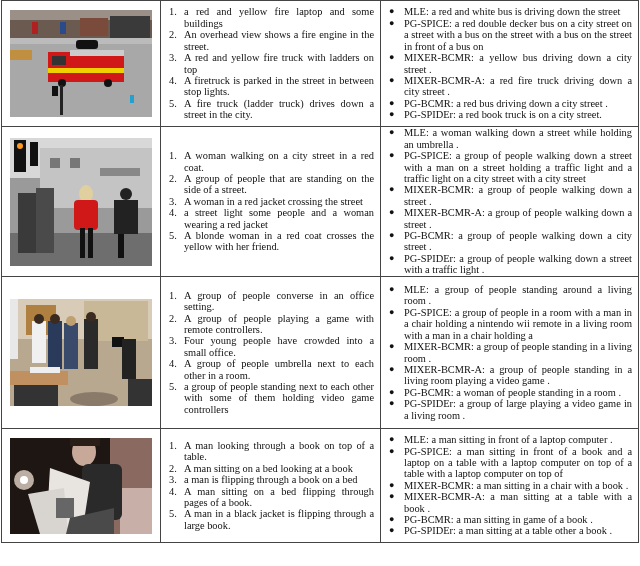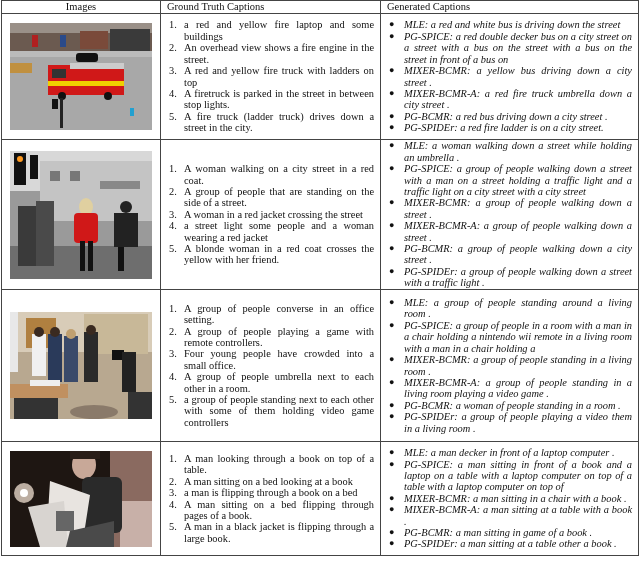--- a/index.html
+++ b/index.html
@@ -17,37 +17,32 @@
     tr.r1 { height: 126px; } tr.r2 { height: 150px; } tr.r3 { height: 152px; } tr.r4 { height: 114px; }
     .imgcell { text-align: center; }
     .thumb { display: block; margin: 0 auto; width: 142px; }
     .gt { margin: 0; padding: 0 6px 0 8px; list-style: none; font-size: 10.4px; line-height: 11.4px; }
     .gt li { display: flex; text-align: justify; }
     .gt .num { width: 15px; flex: 0 0 15px; }
     .gt .txt { flex: 1; text-indent: 0; }
     .gen { margin: 0; padding: 0 6px 0 8px; list-style: none; font-size: 10.4px; line-height: 11.4px; }
     .gen li { display: flex; text-align: justify; }
     .gen .bul { width: 15px; flex: 0 0 15px; font-size: 9px; }
-    .gen .txt { flex: 1; font-style: italic; }
+    .gen .txt { flex: 1; }
   </style>
 </head>
 <body>
 
 <table class="captions">
   <colgroup>
       <col class="c1">
       <col class="c2">
       <col class="c3">
     </colgroup>
   <tbody>
-      <tr>
-    <th class="c-img">Images</th>
-    <th>Ground Truth Captions</th>
-    <th>Generated Captions</th>
-  </tr>
 
   <tr class="r1">
     <td class="imgcell">
       <svg class="thumb" width="142" height="107" viewBox="0 0 142 107">
         <rect width="142" height="107" fill="#8a8a8a"></rect>
         <rect width="142" height="28" fill="#6b5a50"></rect>
         <rect x="0" y="0" width="142" height="10" fill="#9a9088"></rect>
         <rect x="22" y="12" width="6" height="12" fill="#b02020"></rect>
         <rect x="50" y="12" width="6" height="12" fill="#2a4a8a"></rect>
         <rect x="70" y="8" width="28" height="18" fill="#7a4a3a"></rect>
@@ -100,29 +95,29 @@
         <li>
               <span class="bul">●</span>
               <span class="txt">PG-SPICE: a red double decker bus on a city street on a street with a bus on the street with a bus on the street in front of a bus on</span>
             </li>
         <li>
               <span class="bul">●</span>
               <span class="txt">MIXER-BCMR: a yellow bus driving down a city street .</span>
             </li>
         <li>
               <span class="bul">●</span>
-              <span class="txt">MIXER-BCMR-A: a red fire truck umbrella down a city street .</span>
+              <span class="txt">MIXER-BCMR-A: a red fire truck driving down a city street .</span>
             </li>
         <li>
               <span class="bul">●</span>
               <span class="txt">PG-BCMR: a red bus driving down a city street .</span>
             </li>
         <li>
               <span class="bul">●</span>
-              <span class="txt">PG-SPIDEr: a red fire ladder is on a city street.</span>
+              <span class="txt">PG-SPIDEr: a red book truck is on a city street.</span>
             </li>
       </ul>
     </td>
   </tr>
 
   <tr class="r2">
     <td class="imgcell">
       <svg class="thumb" width="142" height="128" viewBox="0 0 142 128">
         <rect width="142" height="128" fill="#9a9a9a"></rect>
         <rect width="142" height="40" fill="#d8d8d8"></rect>
@@ -265,21 +260,21 @@
         <li>
               <span class="bul">●</span>
               <span class="txt">MIXER-BCMR-A: a group of people standing in a living room playing a video game .</span>
             </li>
         <li>
               <span class="bul">●</span>
               <span class="txt">PG-BCMR: a woman of people standing in a room .</span>
             </li>
         <li>
               <span class="bul">●</span>
-              <span class="txt">PG-SPIDEr: a group of people playing a video them in a living room .</span>
+              <span class="txt">PG-SPIDEr: a group of large playing a video game in a living room .</span>
             </li>
       </ul>
     </td>
   </tr>
 
   <tr class="r4">
     <td class="imgcell">
       <svg class="thumb" width="142" height="96" viewBox="0 0 142 96">
         <rect width="142" height="96" fill="#1e1612"></rect>
         <rect x="100" y="0" width="42" height="96" fill="#8a6a60"></rect>
@@ -316,21 +311,21 @@
         <li>
               <span class="num">5.</span>
               <span class="txt">A man in a black jacket is flipping through a large book.</span>
             </li>
       </ol>
     </td>
     <td>
       <ul class="gen">
         <li>
               <span class="bul">●</span>
-              <span class="txt">MLE: a man decker in front of a laptop computer .</span>
+              <span class="txt">MLE: a man sitting in front of a laptop computer .</span>
             </li>
         <li>
               <span class="bul">●</span>
               <span class="txt">PG-SPICE: a man sitting in front of a book and a laptop on a table with a laptop computer on top of a table with a laptop computer on top of</span>
             </li>
         <li>
               <span class="bul">●</span>
               <span class="txt">MIXER-BCMR: a man sitting in a chair with a book .</span>
             </li>
         <li>

